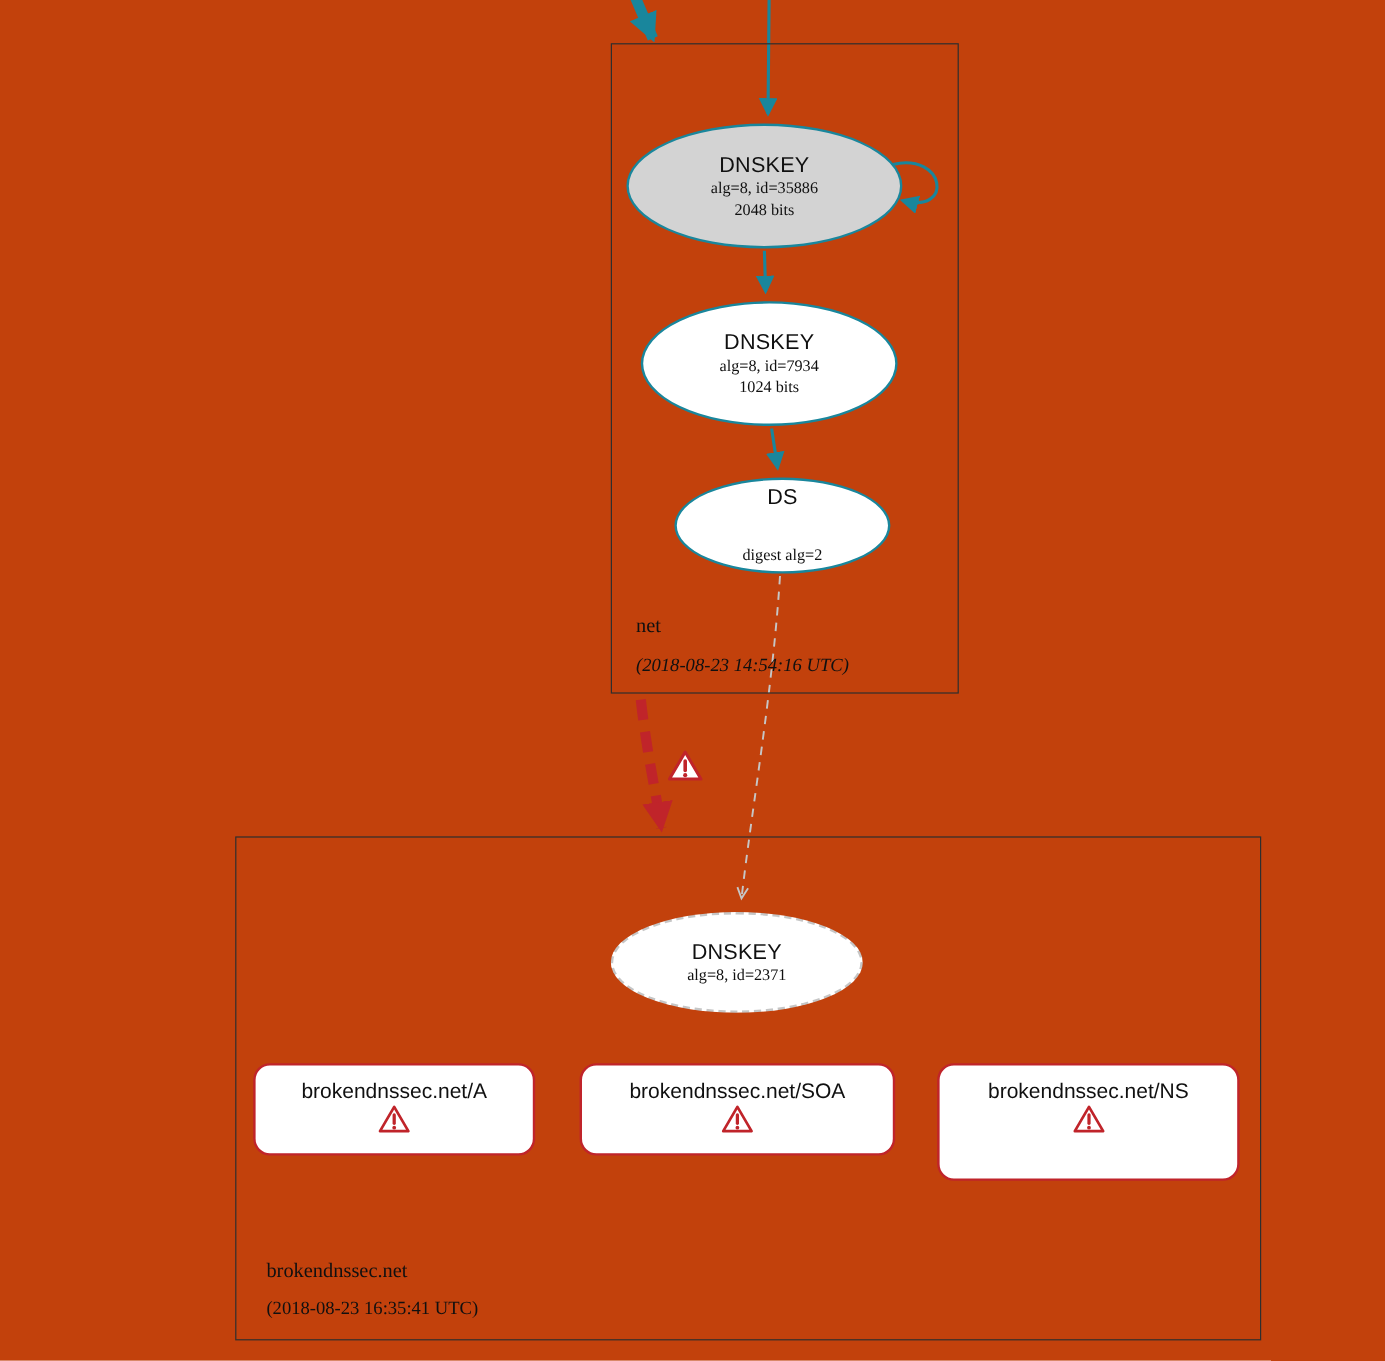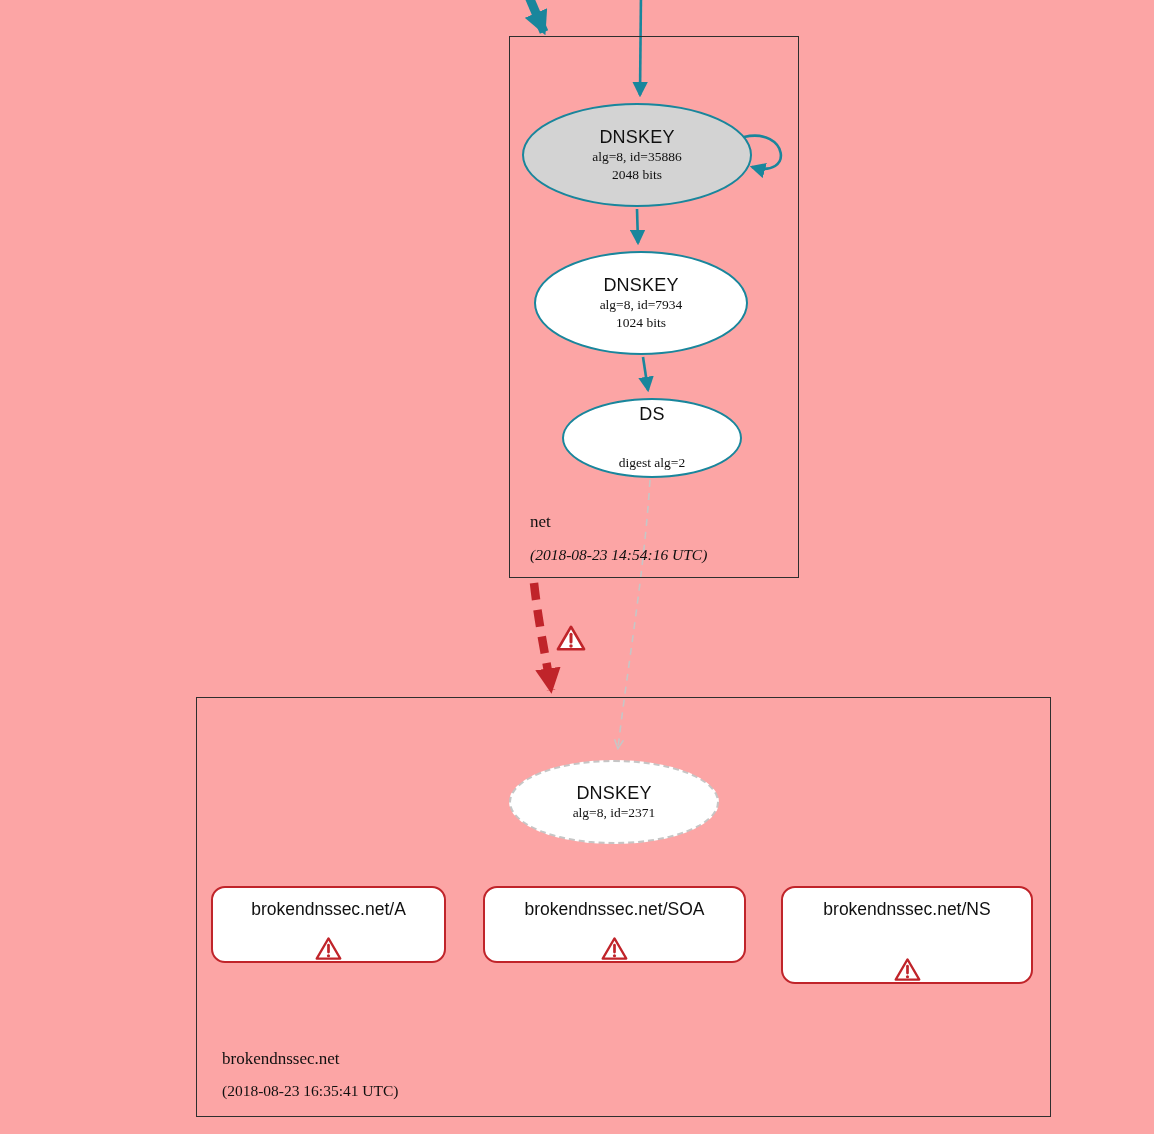--- a/index.html
+++ b/index.html
@@ -3,21 +3,21 @@
 <meta charset="utf-8">
 <style>
   * { box-sizing: border-box; margin: 0; padding: 0; }
   html, body { background: #ffffff; }
   body { font-family: "Liberation Sans", sans-serif; }
 
   .canvas {
     position: relative;
     width: 1154px;
     height: 1134px;
-    background: #fca5a5;
+    background: #c2410c;
     overflow: hidden;
   }
 
   .edges {
     position: absolute;
     left: 0; top: 0;
     width: 1154px; height: 1134px;
     pointer-events: none;
   }
 
@@ -55,21 +55,21 @@
   }
 
   .rrset {
     position: absolute;
     border: 2.6px solid #c0242a;
     border-radius: 14px;
     background: #ffffff;
     display: flex;
     flex-direction: column;
     align-items: center;
-    justify-content: space-between;
+    justify-content: flex-start;
     padding-top: 11px;
     gap: 0;
   }
   .rrset .rlabel { font-size: 17.5px; color: #101010; }
 
   .zone-name {
     position: absolute;
     font-family: "Liberation Serif", serif;
     font-size: 17px;
     color: #101010;

